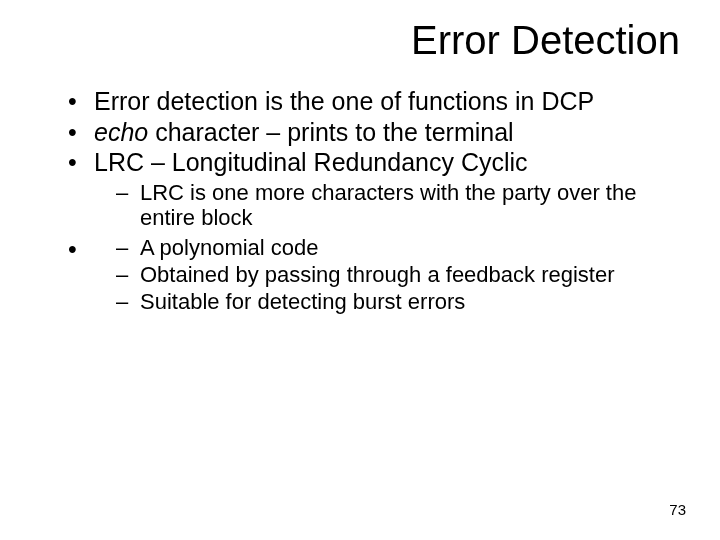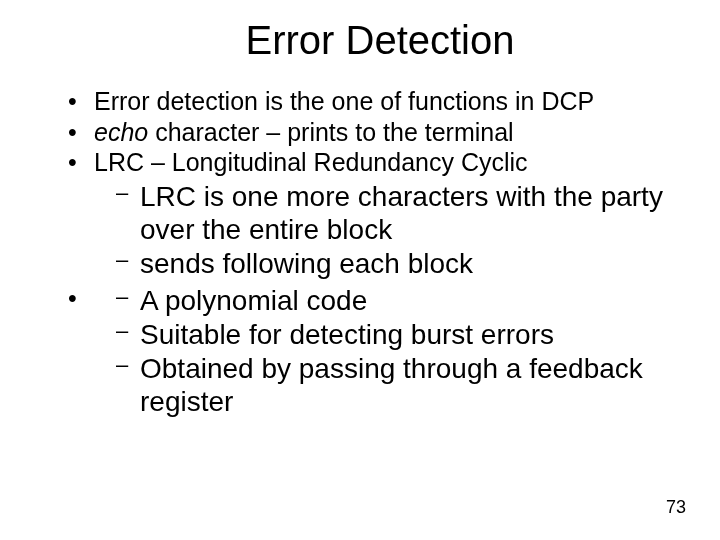--- a/index.html
+++ b/index.html
@@ -13,21 +13,21 @@
     overflow: hidden;
   }
   .slide {
     width: 720px;
     height: 540px;
     position: relative;
     box-sizing: border-box;
     padding: 18px 40px 0 40px;
   }
   .title {
-    text-align: center;
+    text-align: right;
     font-size: 40px;
     font-weight: 400;
     margin: 0 0 24px 0;
     padding-left: 40px;
   }
   ul.level1 {
     list-style: none;
     margin: 16px;
     padding: 0 0 0 6px;
     font-size: 25px;
@@ -42,63 +42,62 @@
     content: "•";
     position: absolute;
     left: 6px;
     top: 0;
     font-size: 25px;
   }
   ul.level2 {
     list-style: none;
     margin: 2px 0 4px 0;
     padding: 0 0 0 22px;
-    font-size: 28px;
+    font-size: 22px;
     line-height: 1.18;
   }
   ul.level2 > li {
     position: relative;
     padding-left: 24px;
     margin: 0 0 1px 0;
   }
   ul.level2 > li::before {
     content: "–";
     position: absolute;
     left: 0;
     top: 0;
     font-size: 22px;
   }
   .pagenum {
     position: absolute;
     right: 34px;
     bottom: 22px;
-    font-size: 18px;
+    font-size: 15px;
   }
   .b1 .em { font-style: italic; }
 </style>
 </head>
 <body>
 
 <div class="slide">
 
   <h1 class="title">Error Detection</h1>
 
   <ul class="level1">
     <li>Error detection is the one of functions in DCP</li>
     <li class="b1"><span class="em">echo</span><span> character – prints to the terminal</span></li>
     <li>
       <span>LRC – Longitudinal Redundancy Cyclic</span>
       <ul class="level2">
         <li>LRC is one more characters with the party over the entire block</li>
-        <li>sends following each block</li>
       </ul>
     </li>
     <li>
       <ul class="level2">
         <li>A polynomial code</li>
+        <li>Obtained by passing through a feedback register</li>
         <li>Suitable for detecting burst errors</li>
-        <li>Obtained by passing through a feedback register</li>
       </ul>
     </li>
   </ul>
 
   <div class="pagenum">73</div>
 </div>
 
 </body></html>

